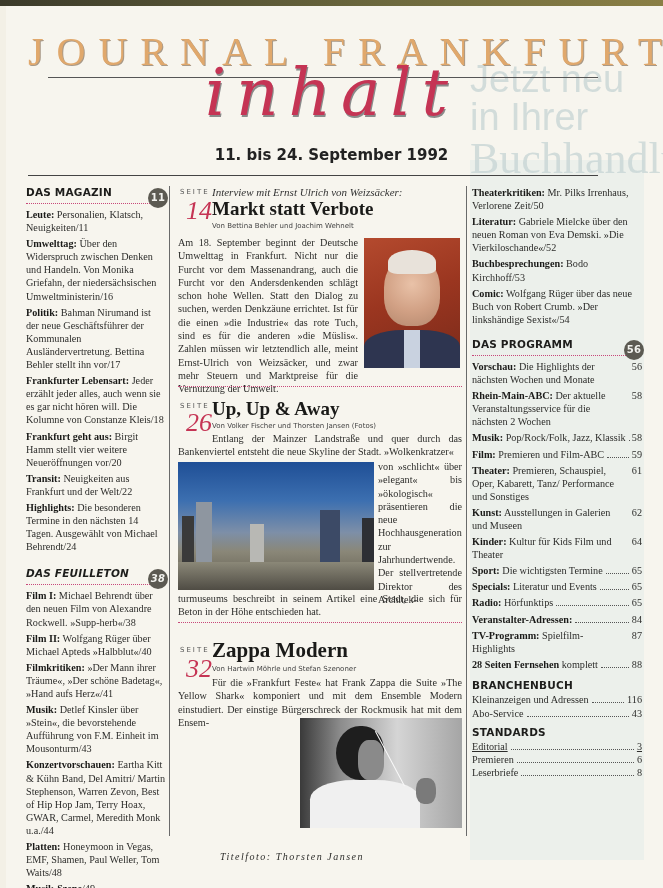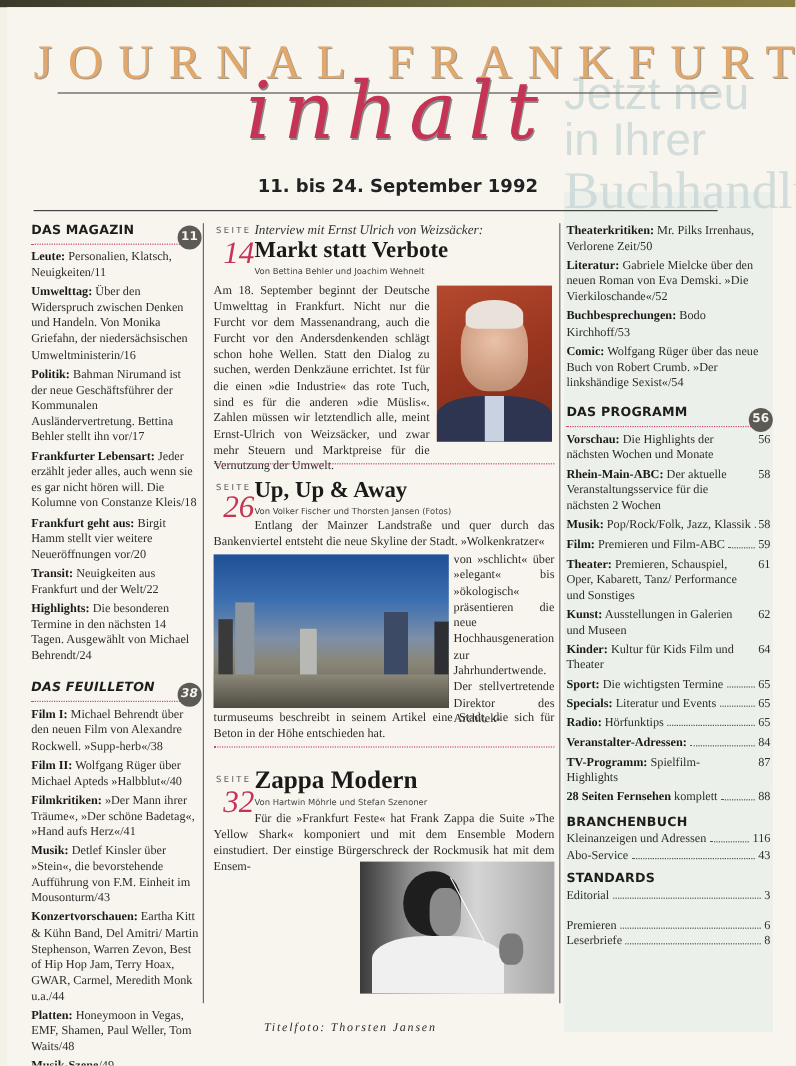--- a/index.html
+++ b/index.html
@@ -280,21 +280,21 @@
       <span class="leader">
         <span>Abo-Service</span>
         <span class="fill"></span>
         <span>43</span>
       </span>
     </div>
 
   <div class="sec-head" style="margin-top:6px; border-bottom:none; padding-bottom:1px; margin-bottom:1px;">
     <span>STANDARDS</span>
   </div>
-  <div class="right-entry" style="margin-bottom:12px;">
+  <div class="right-entry" style="margin-bottom:0;text-decoration:underline;">
       <span class="leader">
         <span>Editorial</span>
         <span class="fill"></span>
         <span>3</span>
       </span>
     </div>
   <div class="right-entry" style="margin-bottom:0;">
       <span class="leader">
         <span>Premieren</span>
         <span class="fill"></span>

